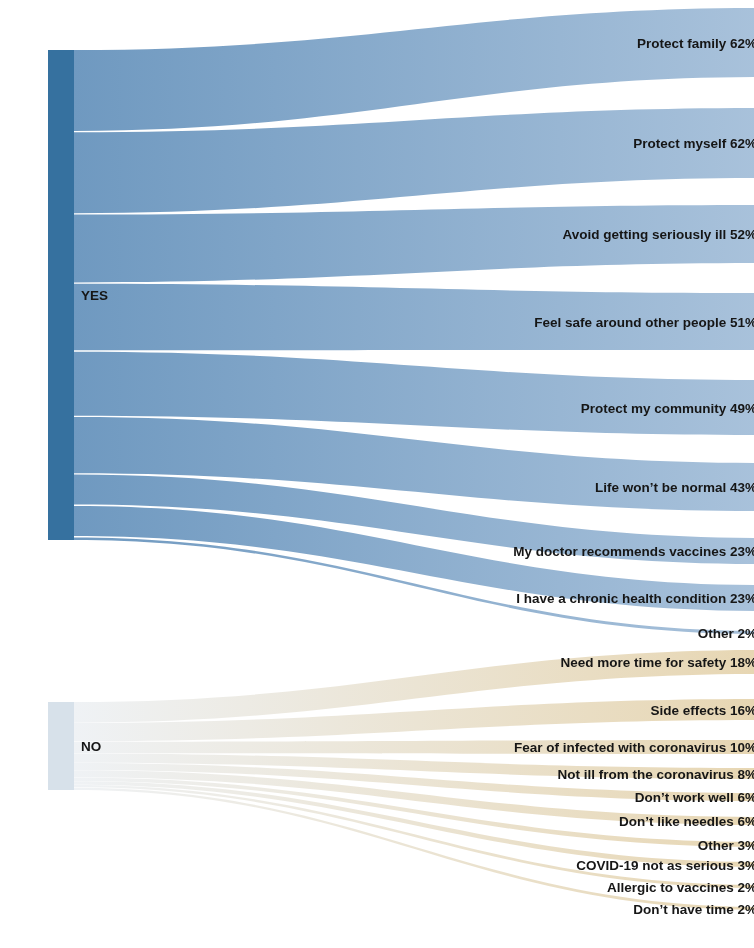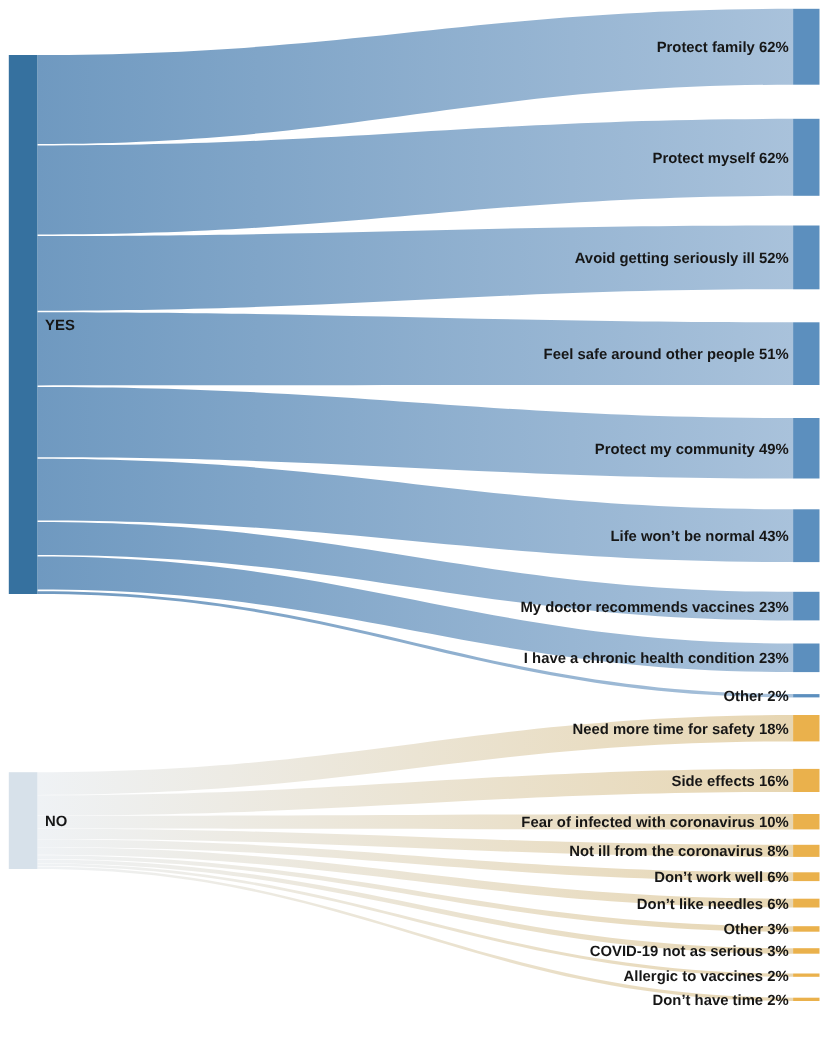--- a/index.html
+++ b/index.html
@@ -11,20 +11,21 @@
     width: 754px;
     height: 948px;
     font-family: "Liberation Sans", sans-serif;
     overflow: hidden;
   }
   #sankey-root {
     position: relative;
     width: 646px;
     height: 948px;
     background: #e5e5e5;
+    margin-left: 40px;
   }
   svg.sankey-svg {
     display: block;
     width: 754px;
     height: 948px;
   }
   .node-label {
     font-family: "Liberation Sans", sans-serif;
     font-weight: bold;
     fill: #161616;

